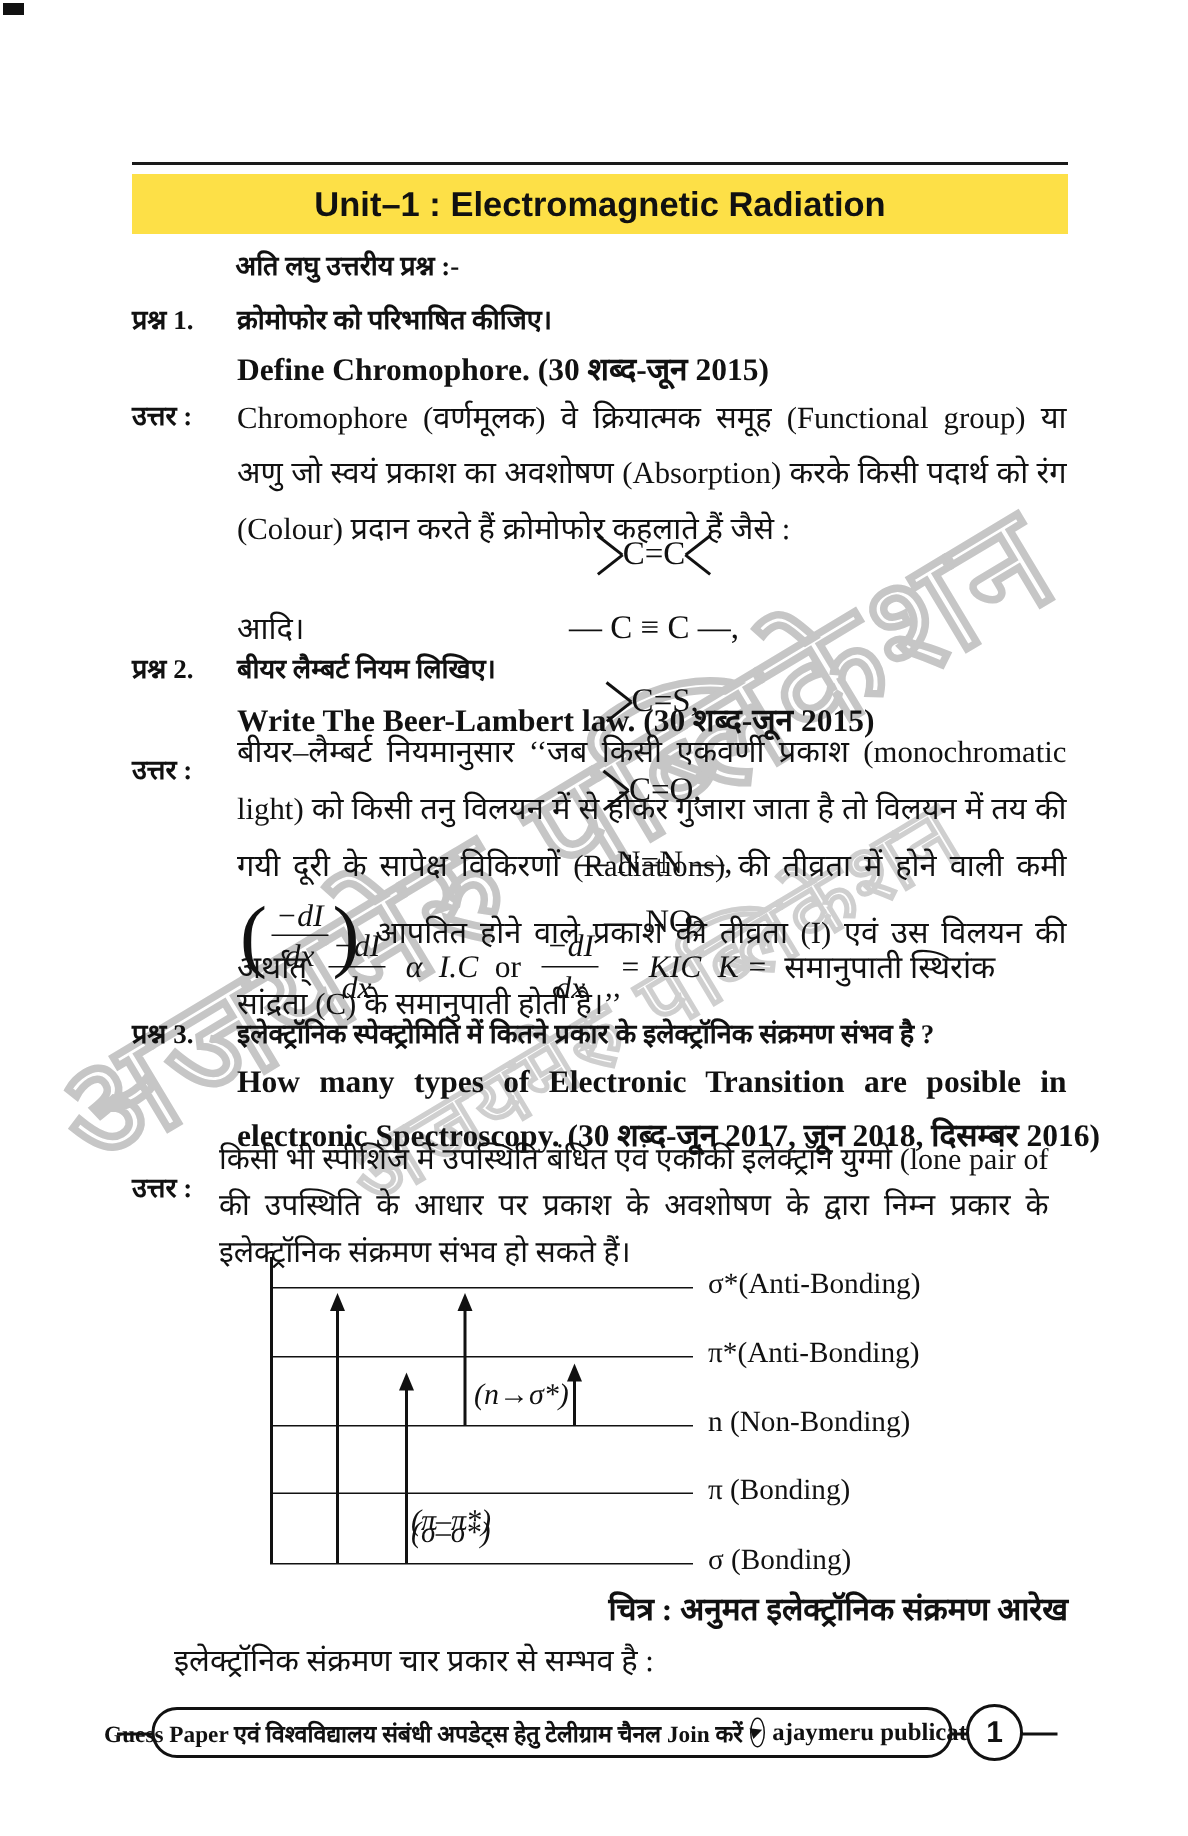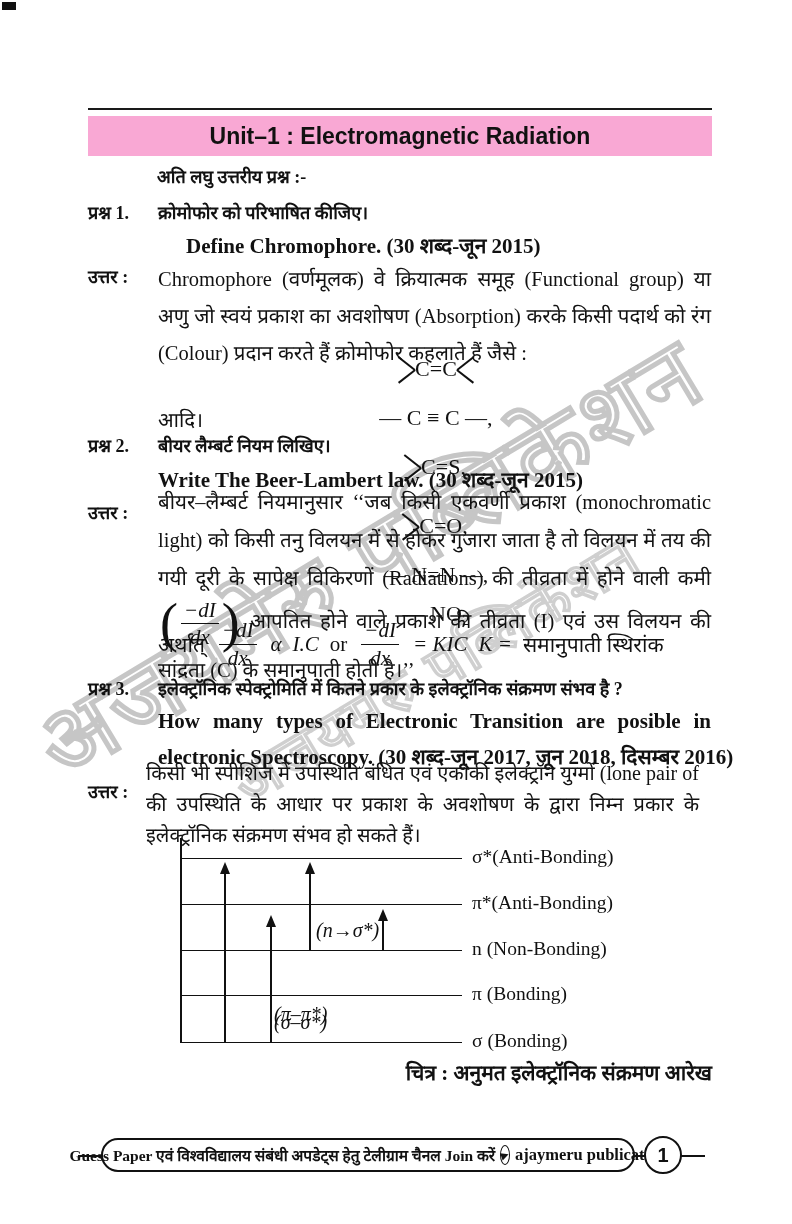--- a/index.html
+++ b/index.html
@@ -14,34 +14,34 @@
   .wm-line{font-weight:bold;color:#ffffff;-webkit-text-stroke:2px #c6c6c6;text-stroke:2px #c6c6c6;
     white-space:nowrap;font-family:"Liberation Sans",sans-serif;}
   .wm1{font-size:96px;letter-spacing:4px;}
   .wm2{font-size:58px;letter-spacing:3px;color:#ffffff;-webkit-text-stroke:1.6px #cfcfcf;}
 
   .corner-mark{left:2px;top:2px;width:14px;height:8px;background:#111;}
 
   .header-title{left:88px;top:76px;width:624px;text-align:center;
     font-family:"Liberation Sans",sans-serif;font-weight:bold;font-size:21px;white-space:nowrap;}
   .header-rule{left:88px;top:108px;width:624px;height:2px;background:#1a1a1a;}
-  .unit-banner{left:88px;top:116px;width:624px;height:40px;background:#f9a8d4;
+  .unit-banner{left:88px;top:116px;width:624px;height:40px;background:#fde047;
     font-family:"Liberation Sans",sans-serif;font-weight:bold;font-size:23px;
     line-height:40px;text-align:center;}
 
   .hi-bold{font-weight:bold;font-size:18px;white-space:nowrap;}
   .en-bold{font-weight:bold;font-size:21px;white-space:nowrap;font-family:"Liberation Serif",serif;}
   .body-txt{font-size:20.5px;line-height:37px;}
   .para{width:553px;text-align:justify;}
 
   .section-heading{left:157px;top:164px;font-weight:bold;font-size:18px;}
 
   .q1-label{left:88px;top:200px;}
   .q1-hindi{left:158px;top:200px;}
-  .q1-english{left:158px;top:231px;margin-left:28px;}
+  .q1-english{left:158px;top:231px;}
   .q1-ans-label{left:88px;top:264px;}
   .q1-answer{left:158px;top:261px;}
 
   
   .chem-row{left:158px;top:346px;width:556px;height:58px;display:flex;align-items:center;
     gap:13px;font-size:22px;font-family:"Liberation Serif",serif;white-space:nowrap;flex-direction:column;}
   .chem-group{display:inline-flex;align-items:center;}
   .ang{position:relative;display:inline-block;width:15px;height:46px;}
   .ang::before,.ang::after{content:"";position:absolute;top:50%;width:21px;height:1.6px;background:#111;}
   .angR::before,.angR::after{right:0;transform-origin:right center;}
@@ -233,20 +233,21 @@
       <span class="head"></span>
         <span class="shaft"></span>
     </div>
 
     <span class="trans-label" style="left:136px;top:74px;">(n→σ*)</span>
     <span class="trans-label" style="left:94px;top:118px;margin-top:40px;">(π–π*)</span>
     <span class="trans-label" style="left:94px;top:166px;">(σ–σ*)</span>
   </div>
 
   <div class="abs fig-caption">चित्र : अनुमत इलेक्ट्रॉनिक संक्रमण आरेख</div>
+  <div class="abs closing-line">इलेक्ट्रॉनिक संक्रमण चार प्रकार से सम्भव है :</div>
 
   <div class="abs footer-dash fd-left"></div>
   <div class="abs footer-pill">
     <span class="footer-hi">Guess Paper एवं विश्वविद्यालय संबंधी अपडेट्स हेतु टेलीग्राम चैनल Join करें</span>
     <span class="tg-icon">
         <span class="tg-glyph">▶</span>
       </span>
     <span class="footer-en">ajaymeru publication</span>
   </div>
   <div class="abs footer-dash fd-mid"></div>

